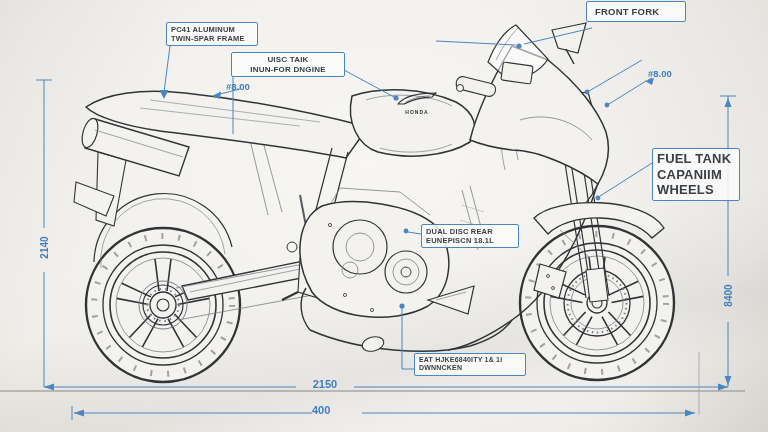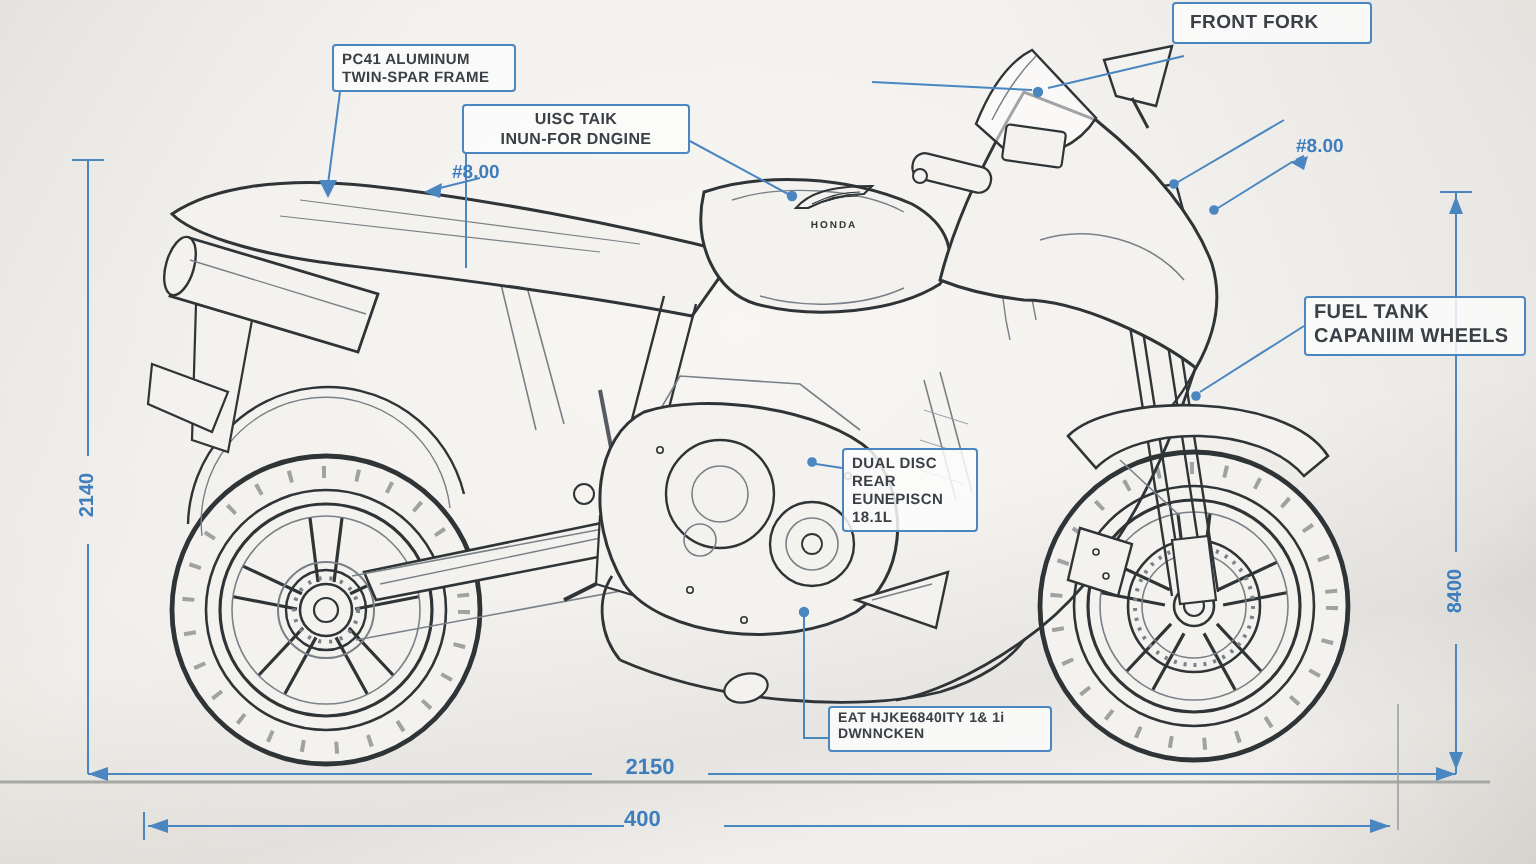--- a/index.html
+++ b/index.html
@@ -16,23 +16,23 @@
   svg.art{position:absolute;left:0;top:0;}
   .co{
     position:absolute;border:1.2px solid #4a86c0;background:rgba(252,252,251,0.85);
     color:#3a4046;font-weight:700;line-height:1.2;padding:2px 4px;border-radius:2px;
     white-space:pre-line;letter-spacing:.2px;box-sizing:border-box;
   }
   .co.spar{left:166px;top:22px;width:92px;font-size:7.5px;}
   .co.twin{left:370px;top:6px;width:142px;font-size:9px;padding:3px 5px;}
   .co.fork{left:586px;top:1px;width:100px;font-size:9.5px;padding:4px 8px;}
   .co.disc{left:637px;top:30px;width:74px;font-size:8px;}
-  .co.fuel{left:652px;top:148px;width:111px;font-size:10px;}
+  .co.fuel{left:652px;top:148px;width:88px;font-size:13px;}
   .co.tank{left:231px;top:52px;width:114px;font-size:8px;text-align:center;}
-  .co.rear{left:421px;top:224px;width:68px;font-size:7.5px;}
+  .co.rear{left:421px;top:224px;width:98px;font-size:7.5px;}
   .co.spec{left:414px;top:353px;width:112px;font-size:7px;}
   .dim{position:absolute;color:#3f7ebd;font-weight:700;}
   .dim.d1{left:226px;top:81px;font-size:9.5px;}
   .dim.d2{left:648px;top:68px;font-size:9.5px;}
   .dim.wb{left:296px;top:378px;width:58px;text-align:center;font-size:11px;}
   .dim.ov{left:312px;top:404px;width:50px;font-size:11px;}
   .vdim{position:absolute;width:60px;text-align:center;color:#3f7ebd;font-weight:700;font-size:10px;transform:rotate(-90deg);}
   .vdim.hl{left:14px;top:242px;}
   .vdim.hr{left:698px;top:290px;}
   .brand{position:absolute;left:394px;top:92px;width:46px;text-align:center;color:#2f3437;}

